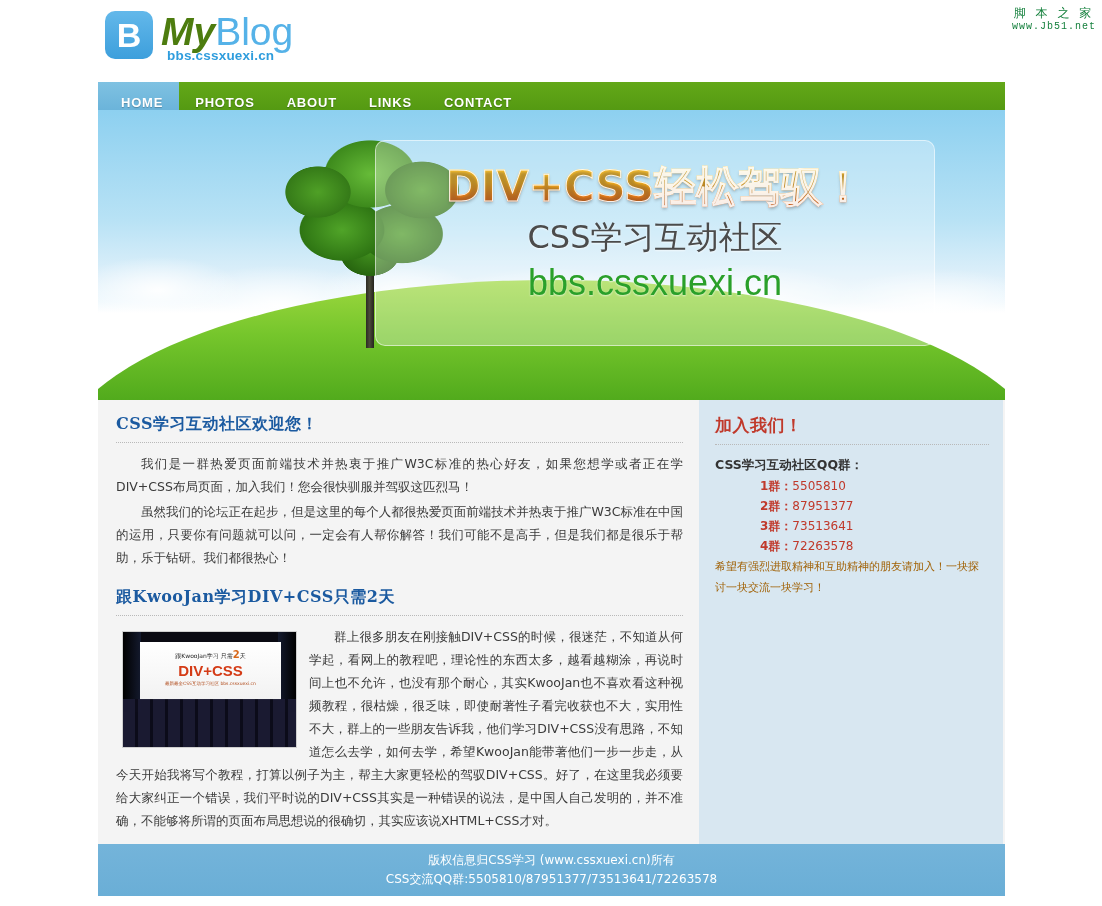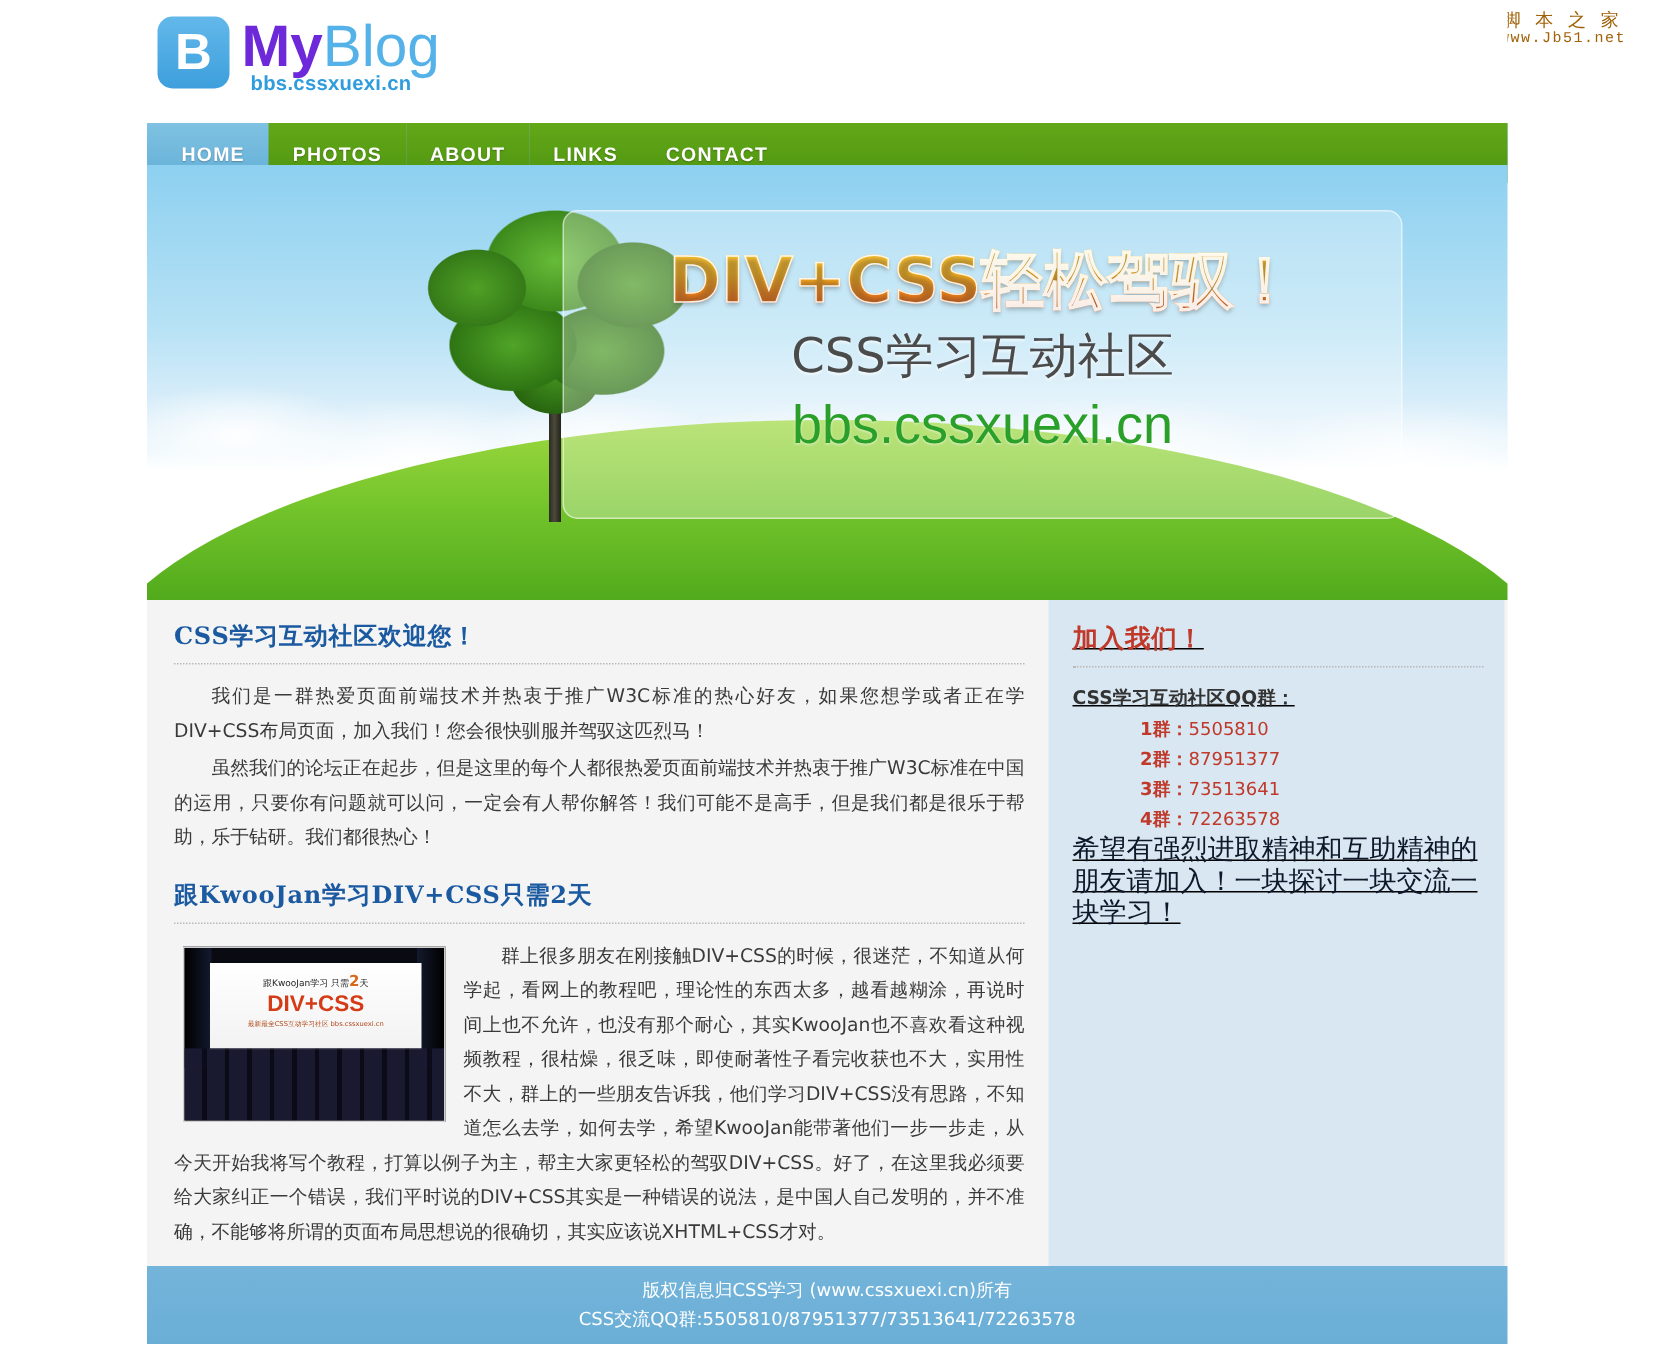--- a/index.html
+++ b/index.html
@@ -11,23 +11,23 @@
     overflow: hidden;
   }
   #page {
     position: relative;
     width: 1102px; height: 906px;
     background: #ffffff;
   }
 
   
   .watermark {
-    position: absolute; top: 6px; right: 18px;
+    position: absolute; top: 6px; right: 6px;
     text-align: center; line-height: 1.25;
-    color: #a16207;
+    color: #15803d;
   }
   .watermark .wm-cn { font-size: 12px; letter-spacing: 3px; font-family: "DejaVu Sans", sans-serif; }
   .watermark .wm-url { font-size: 10px; letter-spacing: 1px; font-family: "Liberation Mono", monospace; }
 
   
   .container {
     position: absolute;
     left: 98px; top: 0px;
     width: 907px;
   }
@@ -38,21 +38,21 @@
   .logo-badge {
     width: 48px; height: 48px; border-radius: 10px;
     background: linear-gradient(180deg,#63b8ea 0%,#3d9fdc 100%);
     color: #fff; font-weight: bold; font-size: 34px;
     display: flex; align-items: center; justify-content: center;
     font-family: "Liberation Sans", sans-serif;
     line-height: 1;
   }
   .logo-text { margin-left: 8px; position: relative; }
   .logo-words { font-size: 39px; line-height: 42px; white-space: nowrap; }
-  .logo-my { color: #6d28d9; font-weight: bold; }
+  .logo-my { color: #4d7c0f; font-weight: bold; font-style: italic; }
   .logo-blog { color: #55b2e8; font-weight: normal; }
   .logo-sub {
     position: absolute; left: 6px; top: 37px;
     font-size: 13.5px; font-weight: bold; color: #2f9ddd;
     letter-spacing: 0.2px; white-space: nowrap;
   }
 
   
   .navbar {
     height: 28px;
@@ -151,21 +151,20 @@
   .body-wrap { display: flex; background: #f4f4f4; min-height: 383px; }
   .content {
     width: 601px;
     background: #f4f4f4;
     padding: 14px 16px 10px 18px;
   }
   .sidebar {
     width: 304px;
     background: #d8e7f1;
     padding: 14px 14px 10px 16px;
-    text-decoration: underline;
   }
   .sect-title {
     color: #1b5aa0; font-weight: bold; font-size: 16px;
     font-family: "DejaVu Serif", serif;
     letter-spacing: 0.5px;
     padding-bottom: 7px;
   }
   .sect-title.red { color: #c0392b; font-size: 17px; }
   .dotted {
     border-bottom: 1px dotted #b9b9b9;
@@ -206,21 +205,21 @@
 
   
   .side-strong {
     font-size: 12.5px; font-weight: bold; color: #333;
     font-family: "DejaVu Sans", sans-serif; line-height: 22px;
   }
   .qq-row { font-size: 12px; color: #c0392b; line-height: 20px; font-family: "DejaVu Sans", sans-serif; margin-left: 45px; }
   .qq-row b { color: #c0392b; }
   .qq-col { display: inline-block; width: 125px; }
   .side-note {
-    font-size: 18px; color: #0f172a; line-height: 21px;
+    font-size: 11px; color: #a16207; line-height: 21px;
     font-family: "DejaVu Sans", sans-serif;
   }
 
   
   .footer {
     height: 52px;
     background: linear-gradient(180deg,#74b4da 0%,#6aaed6 100%);
     color: #ffffff; text-align: center;
     padding-top: 7px;
     font-family: "DejaVu Sans", sans-serif;

